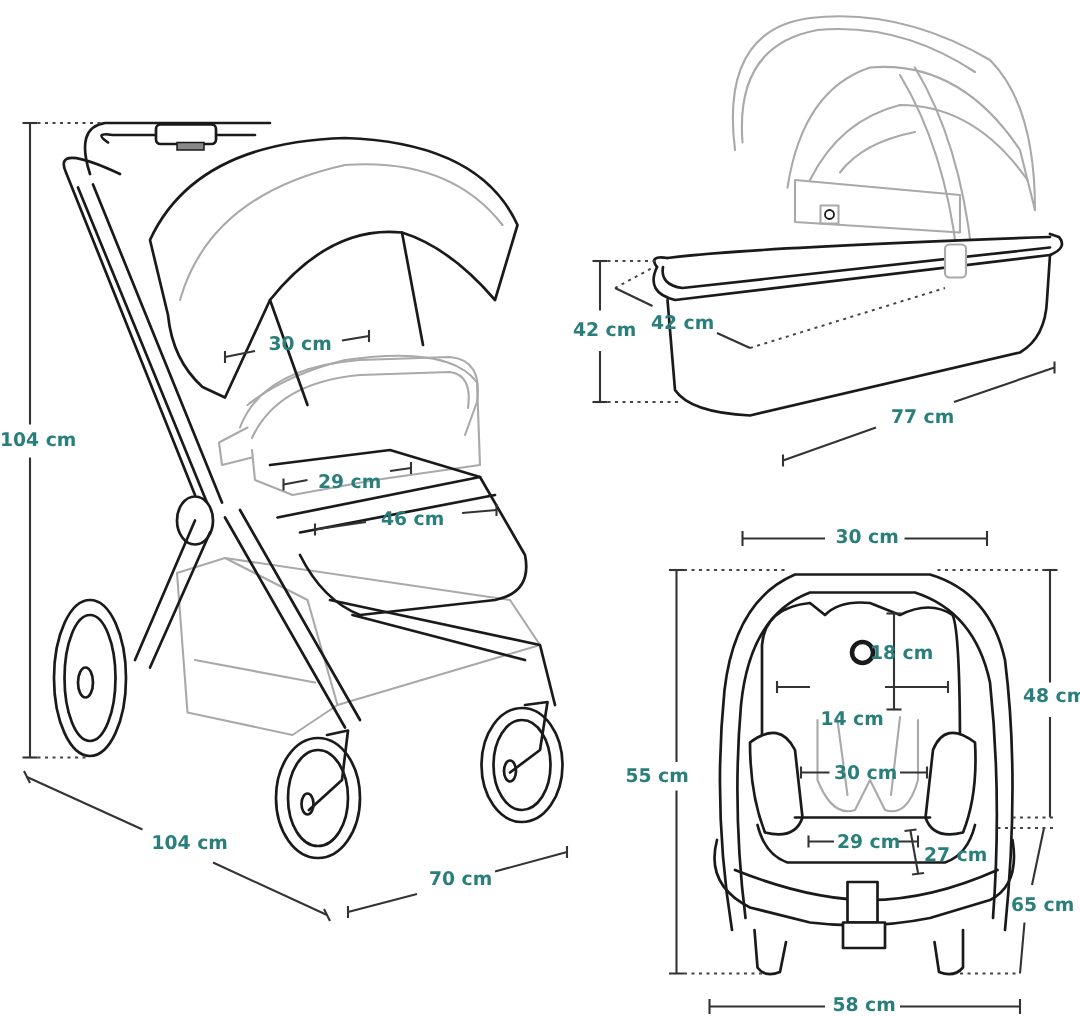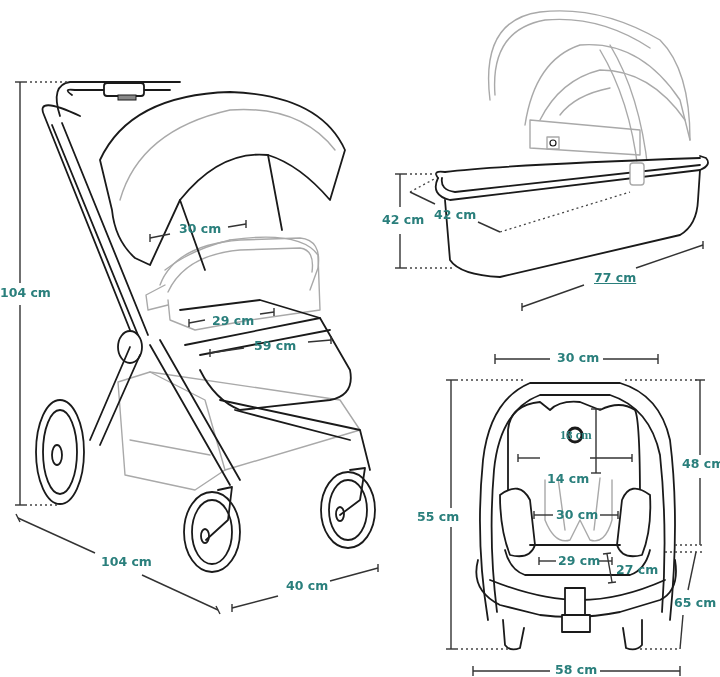--- a/index.html
+++ b/index.html
@@ -230,31 +230,31 @@
     <line class="dim" x1="612" y1="557" x2="612" y2="565"></line>
 
     <line class="dim" x1="607" y1="554" x2="612" y2="582"></line>
     <line class="dim" x1="603" y1="554" x2="611" y2="553"></line>
     <line class="dim" x1="608" y1="583" x2="616" y2="582"></line>
   </g>
 </svg>
 
 <span class="lbl" style="left:0px;top:287px;">104 cm</span>
 <span class="lbl" style="left:101px;top:556px;">104 cm</span>
-<span class="lbl" style="left:286px;top:580px;">40 cm</span>
+<span class="lbl" style="left:286px;top:580px;">70 cm</span>
 <span class="lbl" style="left:179px;top:223px;">30 cm</span>
 <span class="lbl" style="left:212px;top:315px;">29 cm</span>
-<span class="lbl" style="left:254px;top:340px;">59 cm</span>
+<span class="lbl" style="left:254px;top:340px;">46 cm</span>
 
 <span class="lbl" style="left:382px;top:214px;">42 cm</span>
 <span class="lbl" style="left:434px;top:209px;">42 cm</span>
-<span class="lbl" style="left:594px;top:272px;text-decoration:underline;">77 cm</span>
+<span class="lbl" style="left:594px;top:272px;">77 cm</span>
 
 <span class="lbl" style="left:557px;top:352px;">30 cm</span>
-<span class="lbl" style="left:560px;top:429px;font-family:Liberation Serif, serif;">18 cm</span>
+<span class="lbl" style="left:580px;top:429px;">18 cm</span>
 <span class="lbl" style="left:547px;top:473px;">14 cm</span>
 <span class="lbl" style="left:682px;top:458px;">48 cm</span>
 <span class="lbl" style="left:417px;top:511px;">55 cm</span>
 <span class="lbl" style="left:556px;top:509px;">30 cm</span>
 <span class="lbl" style="left:558px;top:555px;">29 cm</span>
 <span class="lbl" style="left:616px;top:564px;">27 cm</span>
 <span class="lbl" style="left:674px;top:597px;">65 cm</span>
 <span class="lbl" style="left:555px;top:664px;">58 cm</span>
 
 </body></html>

